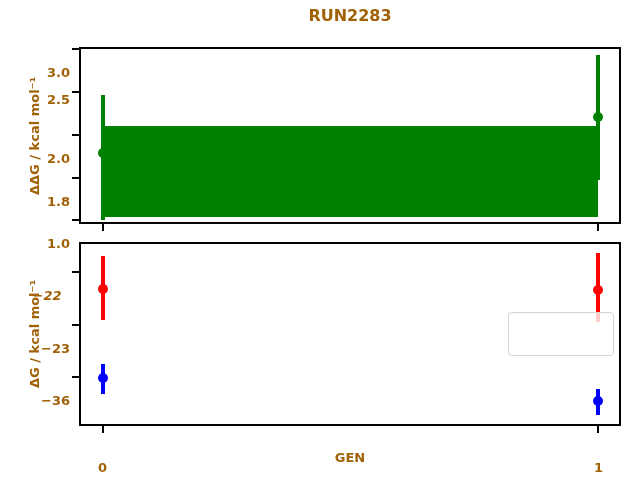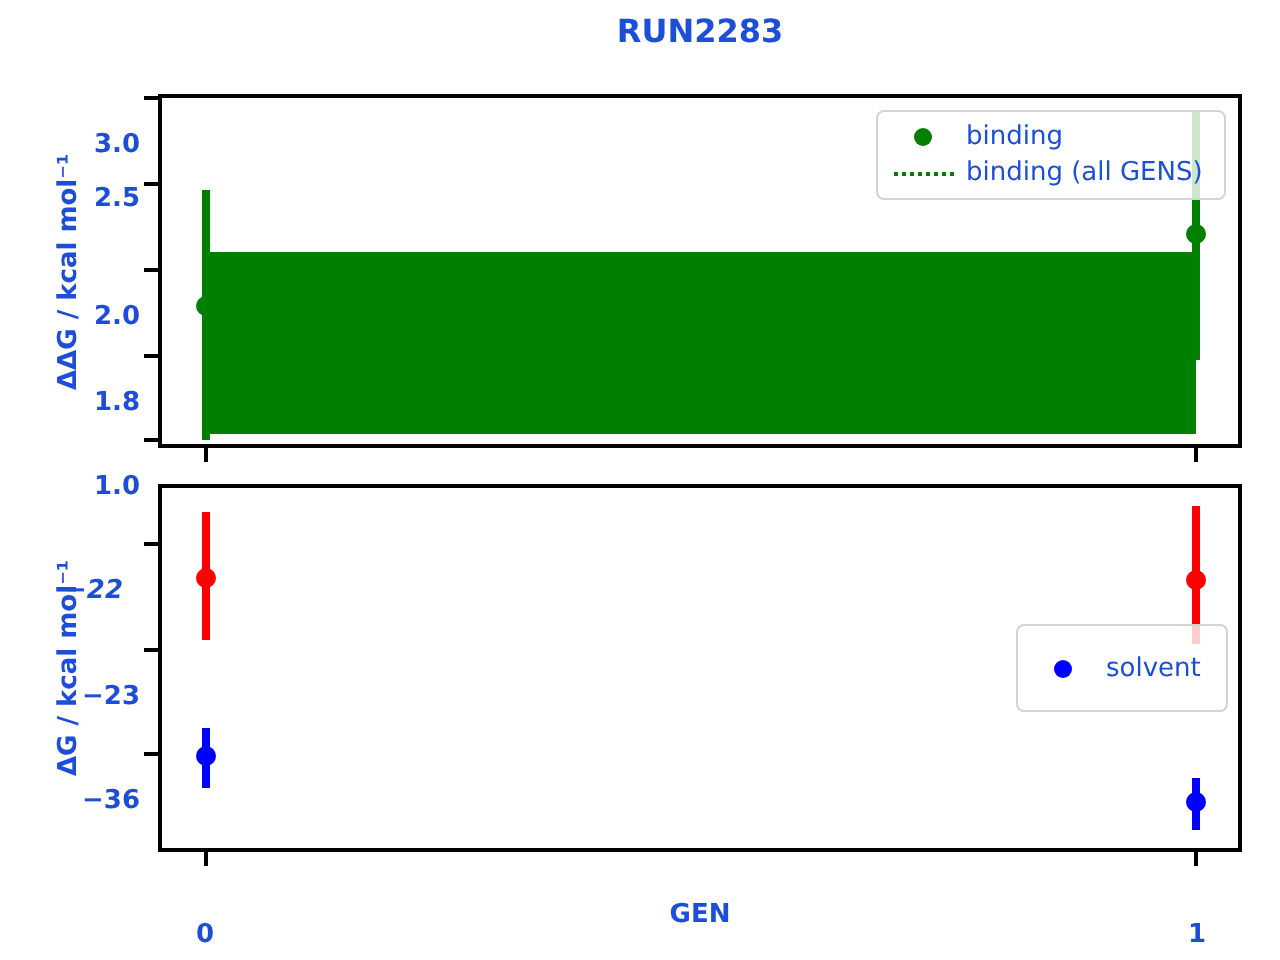--- a/index.html
+++ b/index.html
@@ -1,18 +1,18 @@
 <!DOCTYPE html>
 <html><head>
 <meta charset="utf-8">
 <style>
   html,body{margin:0;padding:0;background:#ffffff;}
   #figure{
     position:relative;width:640px;height:480px;background:#ffffff;overflow:hidden;
-    font-family:"DejaVu Sans","Liberation Sans",sans-serif;color:#1d4ed8;
+    font-family:"DejaVu Sans","Liberation Sans",sans-serif;color:#a16207;
   }
   .fig-title{
     position:absolute;left:80px;top:6px;width:540px;text-align:center;
     font-size:16px;font-weight:bold;
   }
   .xlabel{
     position:absolute;left:80px;top:450px;width:540px;text-align:center;
     font-size:13px;font-weight:bold;
   }
   .ylabel{
@@ -56,48 +56,34 @@
     <div class="tickmark" style="left: 72px; top: 90.75px; width: 7px; height: 2px; position: absolute;"></div>
     <div class="ticklab" style="left: 24px; top: 67px; width: 46px; text-align: right; position: absolute;">2.5</div>
     <div class="tickmark" style="left: 72px; top: 133.642px; width: 7px; height: 2px; position: absolute;"></div>
     <div class="ticklab" style="left: 24px; top: 125.642px; width: 46px; text-align: right; position: absolute;">2.0</div>
     <div class="tickmark" style="left: 72px; top: 176.534px; width: 7px; height: 2px; position: absolute;"></div>
     <div class="ticklab" style="left: 24px; top: 168.534px; width: 46px; text-align: right; position: absolute;">1.8</div>
     <div class="tickmark" style="left: 72px; top: 219.426px; width: 7px; height: 2px; position: absolute;"></div>
     <div class="ticklab" style="left: 24px; top: 211.426px; width: 46px; text-align: right; position: absolute;">1.0</div>
     <div class="tickmark" style="left: 101.517px; top: 224px; width: 2px; height: 7px; position: absolute;"></div>
     <div class="tickmark" style="left: 597.475px; top: 224px; width: 2px; height: 7px; position: absolute;"></div>
-    <div class="legend" style="left: 438px; top: 55px; width: 175px; height: 45px;">
-      <div class="legend-row">
-        <span class="lg-dot" style="background: rgb(0, 128, 0);"></span>
-        <span class="lg-text">binding</span>
-      </div>
-      <div class="legend-row">
-        <span class="lg-dotline" style="border-top-color: rgb(0, 128, 0);"></span>
-        <span class="lg-text">binding (all GENS)</span>
-      </div>
-    </div>
     <div class="errbar" style="left: 100.517px; top: 363.81px; height: 29.8103px; background: rgb(0, 0, 255); position: absolute;"></div>
     <div class="errbar" style="left: 596.475px; top: 388.914px; height: 26.1494px; background: rgb(0, 0, 255); position: absolute;"></div>
     <div class="errbar" style="left: 100.517px; top: 255.552px; height: 64.8506px; background: rgb(255, 0, 0); position: absolute;"></div>
     <div class="errbar" style="left: 596.475px; top: 253.46px; height: 68.5115px; background: rgb(255, 0, 0); position: absolute;"></div>
     <div class="marker" style="left: 97.5165px; top: 373.454px; background: rgb(0, 0, 255); position: absolute;"></div>
     <div class="marker" style="left: 593.475px; top: 395.943px; background: rgb(0, 0, 255); position: absolute;"></div>
     <div class="marker" style="left: 97.5165px; top: 284.023px; background: rgb(255, 0, 0); position: absolute;"></div>
     <div class="marker" style="left: 593.475px; top: 284.546px; background: rgb(255, 0, 0); position: absolute;"></div>
     <div class="axes-frame" style="left: 79px; top: 242px; width: 542px; height: 184px; position: absolute;"></div>
     <div class="tickmark" style="left: 72px; top: 271.287px; width: 7px; height: 2px; position: absolute;"></div>
     <div class="ticklab" style="left: 24px; top: 263.287px; width: 46px; text-align: center; position: absolute; font-style: italic;">−22</div>
     <div class="tickmark" style="left: 72px; top: 323.586px; width: 7px; height: 2px; position: absolute;"></div>
     <div class="ticklab" style="left: 24px; top: 315.586px; width: 46px; text-align: right; position: absolute;">−23</div>
     <div class="tickmark" style="left: 72px; top: 375.885px; width: 7px; height: 2px; position: absolute;"></div>
     <div class="ticklab" style="left: 24px; top: 367.885px; width: 46px; text-align: right; position: absolute;">−36</div>
     <div class="tickmark" style="left: 101.517px; top: 426px; width: 2px; height: 7px; position: absolute;"></div>
     <div class="ticklab" style="left: 82.5165px; top: 435px; width: 40px; text-align: center; position: absolute;">0</div>
     <div class="tickmark" style="left: 597.475px; top: 426px; width: 2px; height: 7px; position: absolute;"></div>
     <div class="ticklab" style="left: 578.475px; top: 435px; width: 40px; text-align: center; position: absolute;">1</div>
     <div class="legend" style="left: 508px; top: 312px; width: 106px; height: 44px;">
-      <div class="legend-row">
-        <span class="lg-dot" style="background: rgb(0, 0, 255);"></span>
-        <span class="lg-text">solvent</span>
-      </div>
     </div>
   </div>
 
 </body></html>

